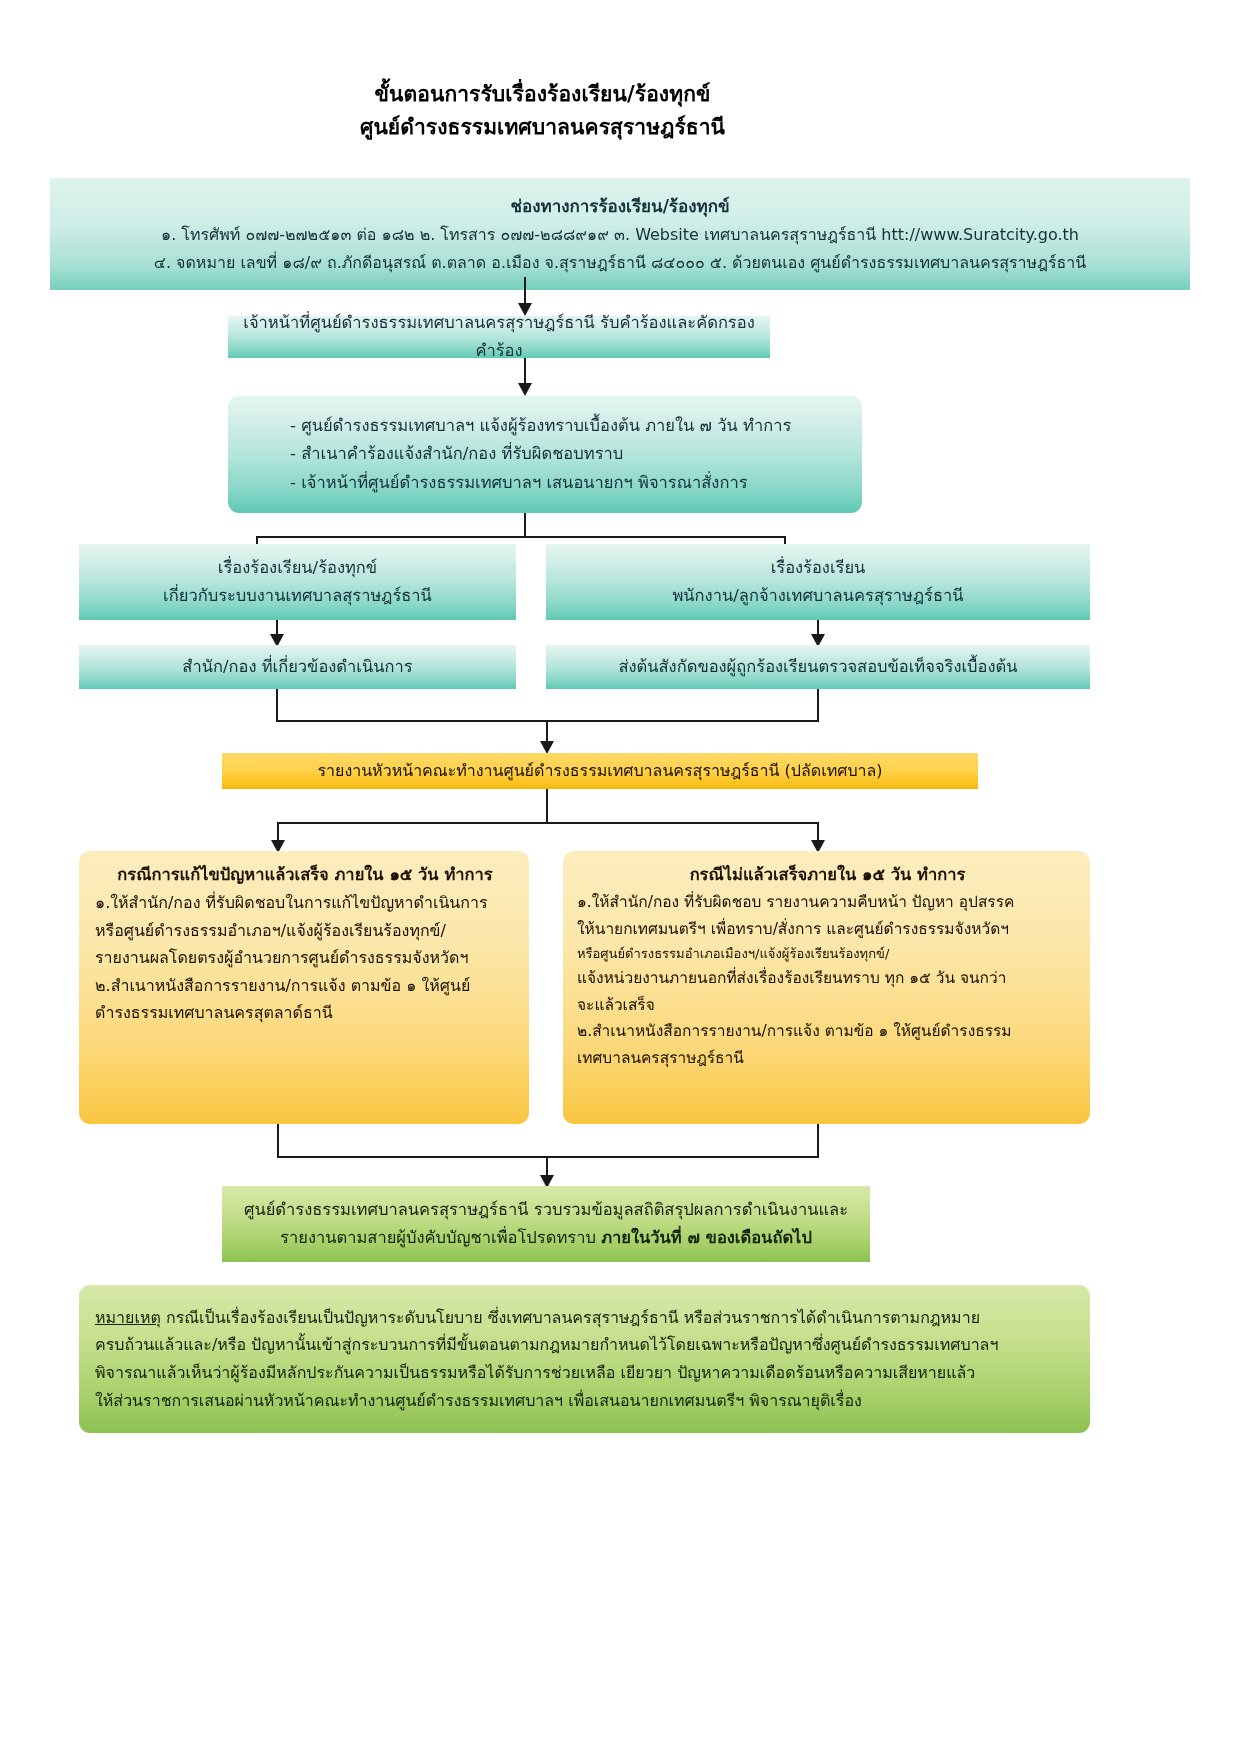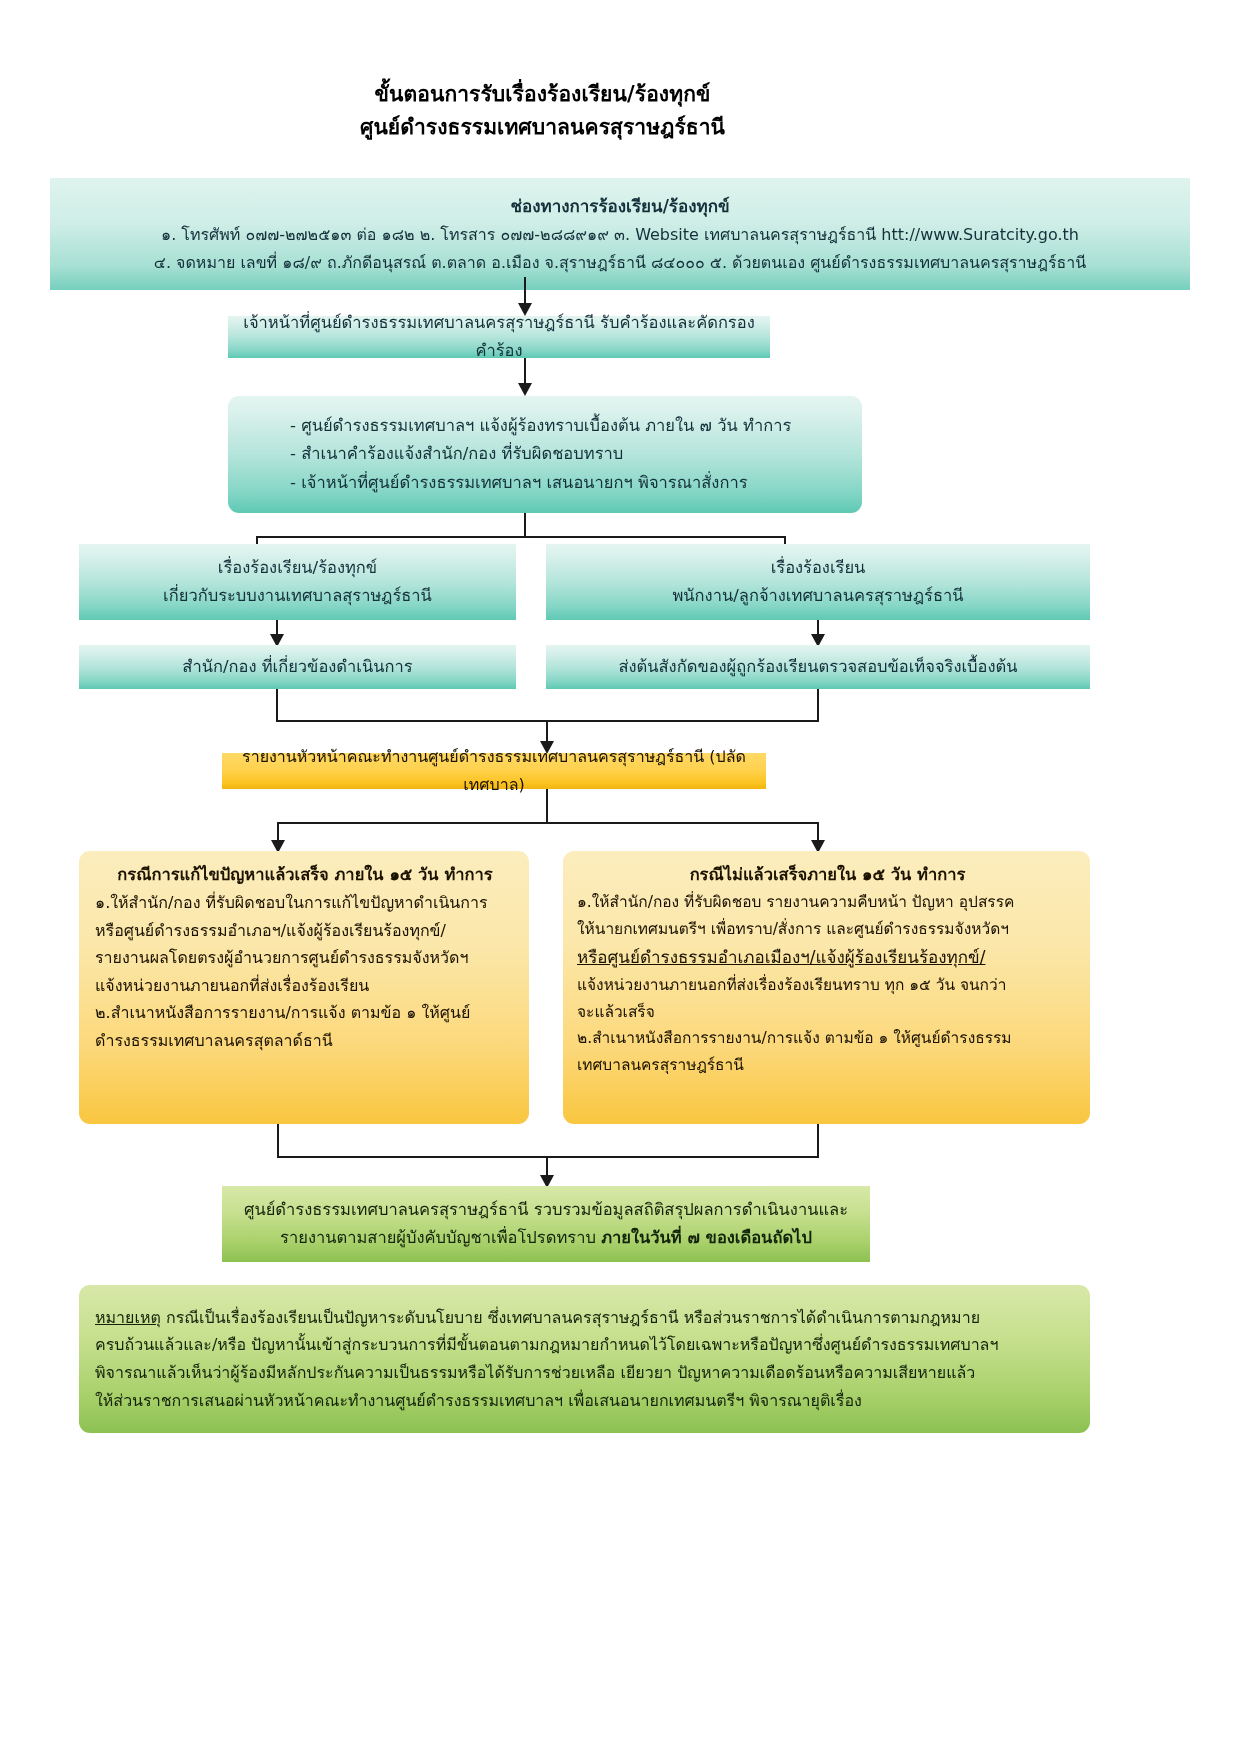--- a/index.html
+++ b/index.html
@@ -161,46 +161,45 @@
   <div class="node teal center" style="left:546px; top:645px; width:544px; height:44px; padding:0 8px;">
     <span class="ln">ส่งต้นสังกัดของผู้ถูกร้องเรียนตรวจสอบข้อเท็จจริงเบื้องต้น</span>
   </div>
 
   <div class="vline" style="left:276px; top:689px; height:33px;"></div>
   <div class="vline" style="left:817px; top:689px; height:33px;"></div>
   <div class="hline" style="left:276px; top:720px; width:543px;"></div>
   <div class="vline" style="left:546px; top:720px; height:24px;"></div>
   <div class="arrowhead" style="left:540px; top:741px;"></div>
 
-  <div class="node amber center" style="left:222px; top:753px; width:544px; height:36px; padding:0 10px;">
+  <div class="node amber center" style="left:222px; top:753px; width:756px; height:36px; padding:0 10px;">
     <span class="ln" style="font-size:16px;">รายงานหัวหน้าคณะทำงานศูนย์ดำรงธรรมเทศบาลนครสุราษฎร์ธานี (ปลัดเทศบาล)</span>
   </div>
 
   <div class="vline" style="left:546px; top:789px; height:35px;"></div>
   <div class="hline" style="left:277px; top:822px; width:540px;"></div>
   <div class="vline" style="left:277px; top:822px; height:21px;"></div>
   <div class="arrowhead" style="left:271px; top:840px;"></div>
   <div class="vline" style="left:817px; top:822px; height:21px;"></div>
   <div class="arrowhead" style="left:811px; top:840px;"></div>
 
   <div class="node cream left" style="left:79px; top:851px; width:450px; height:273px; padding:10px 14px 10px 16px; justify-content:flex-start;">
     <span class="ln bold center" style="font-size:16.5px;">กรณีการแก้ไขปัญหาแล้วเสร็จ ภายใน ๑๕ วัน ทำการ</span>
     <span class="ln" style="font-size:16px;">๑.ให้สำนัก/กอง ที่รับผิดชอบในการแก้ไขปัญหาดำเนินการ</span>
     <span class="ln" style="font-size:16px;">หรือศูนย์ดำรงธรรมอำเภอฯ/แจ้งผู้ร้องเรียนร้องทุกข์/</span>
     <span class="ln" style="font-size:16px;">รายงานผลโดยตรงผู้อำนวยการศูนย์ดำรงธรรมจังหวัดฯ</span>
-    <span class="ln" style="font-size:16px;">แจ้งหน่วยงานภายนอกที่ส่งเรื่องร้องเรียน</span>
     <span class="ln" style="font-size:16px;">๒.สำเนาหนังสือการรายงาน/การแจ้ง ตามข้อ ๑ ให้ศูนย์</span>
     <span class="ln" style="font-size:16px;">ดำรงธรรมเทศบาลนครสุตลาด์ธานี</span>
   </div>
 
   <div class="node cream left" style="left:563px; top:851px; width:527px; height:273px; padding:10px 12px 10px 14px; justify-content:flex-start;">
     <span class="ln bold center" style="font-size:16.5px;">กรณีไม่แล้วเสร็จภายใน ๑๕ วัน ทำการ</span>
     <span class="ln" style="font-size:15.5px;">๑.ให้สำนัก/กอง ที่รับผิดชอบ รายงานความคืบหน้า ปัญหา อุปสรรค</span>
     <span class="ln" style="font-size:15.5px;">ให้นายกเทศมนตรีฯ เพื่อทราบ/สั่งการ และศูนย์ดำรงธรรมจังหวัดฯ</span>
-    <span class="ln" style="font-size:17px;text-decoration:underline;">หรือศูนย์ดำรงธรรมอำเภอเมืองฯ/แจ้งผู้ร้องเรียนร้องทุกข์/</span>
+    <span class="ln" style="font-size:13px;">หรือศูนย์ดำรงธรรมอำเภอเมืองฯ/แจ้งผู้ร้องเรียนร้องทุกข์/</span>
     <span class="ln" style="font-size:15.5px;">แจ้งหน่วยงานภายนอกที่ส่งเรื่องร้องเรียนทราบ ทุก ๑๕ วัน จนกว่า</span>
     <span class="ln" style="font-size:15.5px;">จะแล้วเสร็จ</span>
     <span class="ln" style="font-size:15.5px;">๒.สำเนาหนังสือการรายงาน/การแจ้ง ตามข้อ ๑ ให้ศูนย์ดำรงธรรม</span>
     <span class="ln" style="font-size:15.5px;">เทศบาลนครสุราษฎร์ธานี</span>
   </div>
 
   <div class="vline" style="left:277px; top:1124px; height:34px;"></div>
   <div class="vline" style="left:817px; top:1124px; height:34px;"></div>
   <div class="hline" style="left:277px; top:1156px; width:542px;"></div>
   <div class="vline" style="left:546px; top:1156px; height:22px;"></div>

